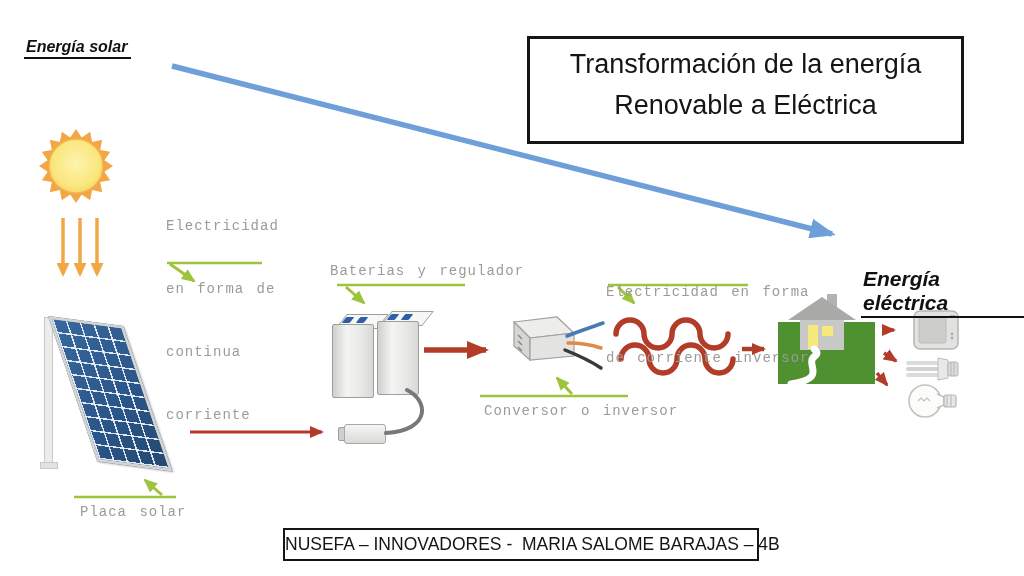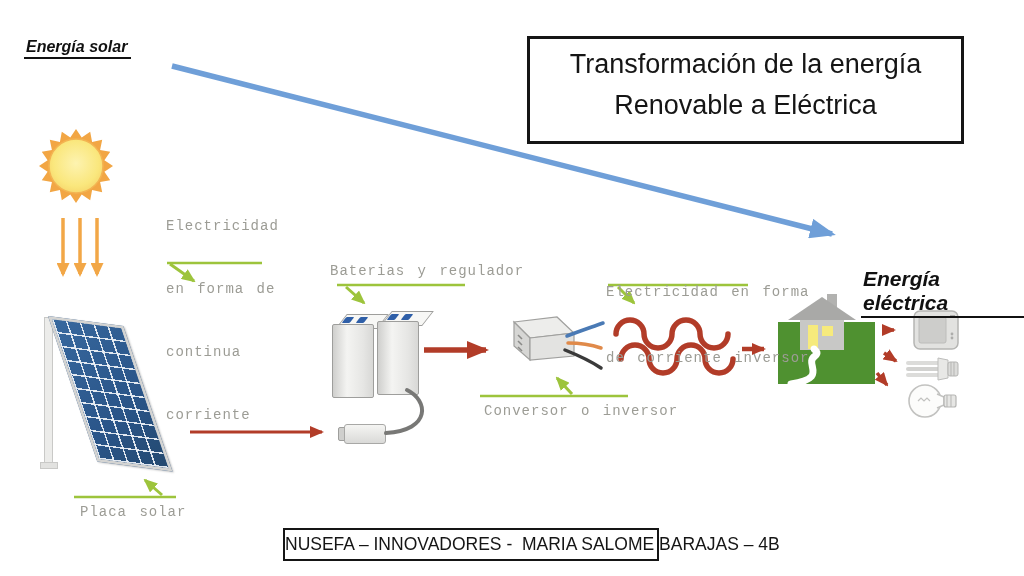--- a/index.html
+++ b/index.html
@@ -10,21 +10,21 @@
   
   .head-label{font-weight:bold;font-style:italic;color:#111;border-bottom:2.5px solid #111;
     padding:0 4px 1px 2px;z-index:6;}
   #energia-solar{left:24px;top:38px;font-size:16px;}
   #energia-electrica{left:861px;top:239px;font-size:21px;margin-top:28px;}
 
   
   .title-box{left:527px;top:36px;width:437px;height:108px;border:3px solid #151515;
     text-align:center;font-size:27px;color:#151515;line-height:1.5;padding-top:5px;
     box-sizing:border-box;z-index:6;background:#fff;}
-  .footer-box{left:283px;top:528px;width:376px;height:33px;border:2.5px solid #151515;
+  .footer-box{left:283px;top:528px;width:476px;height:33px;border:2.5px solid #151515;
     text-align:center;font-size:17.5px;color:#151515;line-height:29px;box-sizing:border-box;
     z-index:6;background:#fff;white-space:pre;}
 
   
   .clip-label{font-family:Liberation Mono, monospace;font-size:14px;letter-spacing:1px;
     word-spacing:3px;color:#9c9c95;z-index:6;line-height:21px;white-space:pre;}
   #label-dc{left:166px;top:174px;}
   #label-battery{left:330px;top:261px;}
   #label-ac{left:606px;top:237px;line-height:22px;}
   #label-converter{left:484px;top:401px;}

